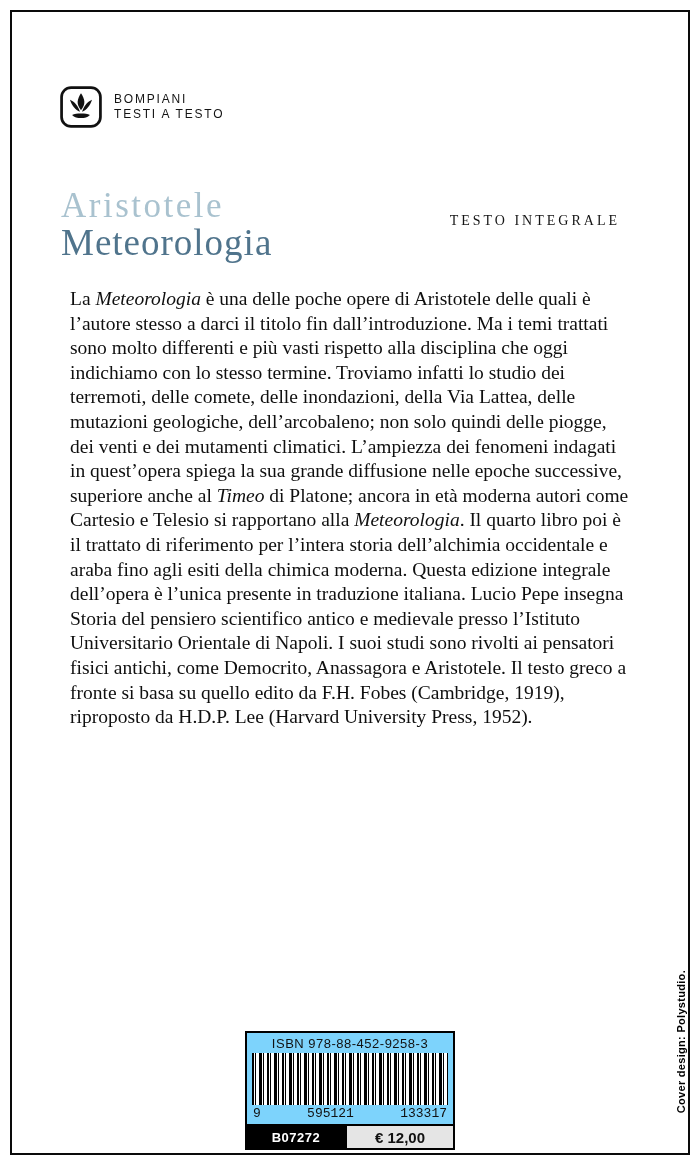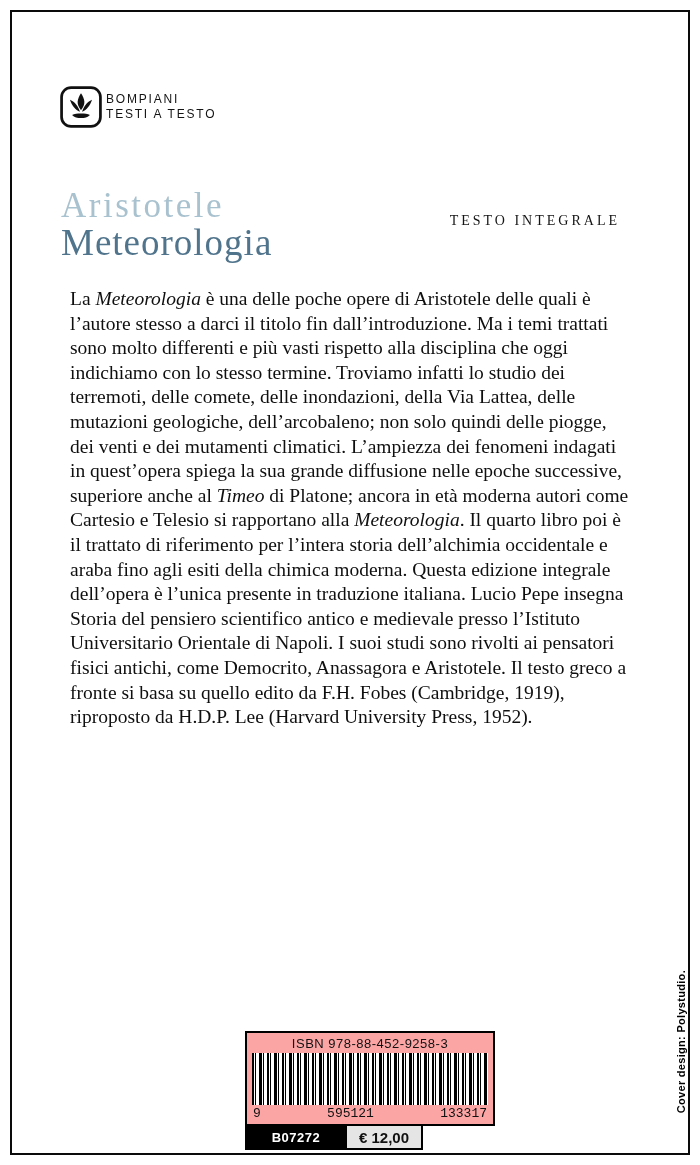--- a/index.html
+++ b/index.html
@@ -11,21 +11,21 @@
     color:#111;
     overflow:hidden;
   }
   .frame {
     position:absolute; top:10px; left:10px; right:10px; bottom:10px;
     border:2px solid #0a0a0a;
     pointer-events:none;
   }
   .brand {
     position:absolute; left:60px; top:86px;
-    display:flex; align-items:center; gap:4px;
+    display:flex; align-items:center; gap:12px;
   }
   .brand-logo svg { width:42px; height:42px; display:block; }
   .brand-text {
     font-family:"Liberation Sans", sans-serif;
     font-size:12px; letter-spacing:1.8px; line-height:15px;
     color:#141414;
   }
   .edition {
     position:absolute; top:197px; right:80px;
     font-size:14px; letter-spacing:3px; color:#141414;margin-top:16px;
@@ -41,22 +41,22 @@
     color:#50748c;
   }
   .blurb {
     position:absolute; left:62px; top:279px; width:560px;
     font-size:19.5px; line-height:24.6px; color:#0f0f0f;
     margin:8px;
   }
   .italic { font-style:italic; }
 
   .barcode-box {
-    position:absolute; left:245px; top:1031px; width:250px;
-    background:#fca5a5; border:2px solid #000; box-sizing:border-box;
+    position:absolute; left:245px; top:1031px; width:210px;
+    background:#7dd3fc; border:2px solid #000; box-sizing:border-box;
   }
   .isbn {
     text-align:center;
     font-family:"Liberation Sans", sans-serif;
     font-size:13px; letter-spacing:0.5px;
     padding:3px 0 2px;
   }
   .bars {
     height:52px; margin:0 5px;
     background:repeating-linear-gradient(90deg,
@@ -65,21 +65,21 @@
       #000 7px 10px, #fff 10px 11px,
       #000 11px 12px, #fff 12px 15px);
   }
   .digits {
     display:flex; justify-content:space-between;
     padding:1px 6px 3px;
     font-family:"Liberation Mono", monospace;
     font-size:13px;
   }
   .price-row {
-    position:absolute; left:245px; top:1124px; width:178px; height:26px;
+    position:absolute; left:245px; top:1124px; width:210px; height:26px;
     display:flex; box-sizing:border-box;
     font-family:"Liberation Sans", sans-serif;
   }
   .code-box {
     background:#000; color:#fff; width:102px;
     display:flex; align-items:center; justify-content:center;
     font-weight:bold; font-size:13px; letter-spacing:0.5px;
   }
   .price-box {
     flex:1; border:2px solid #000; border-left:none; background:#e5e5e5;

